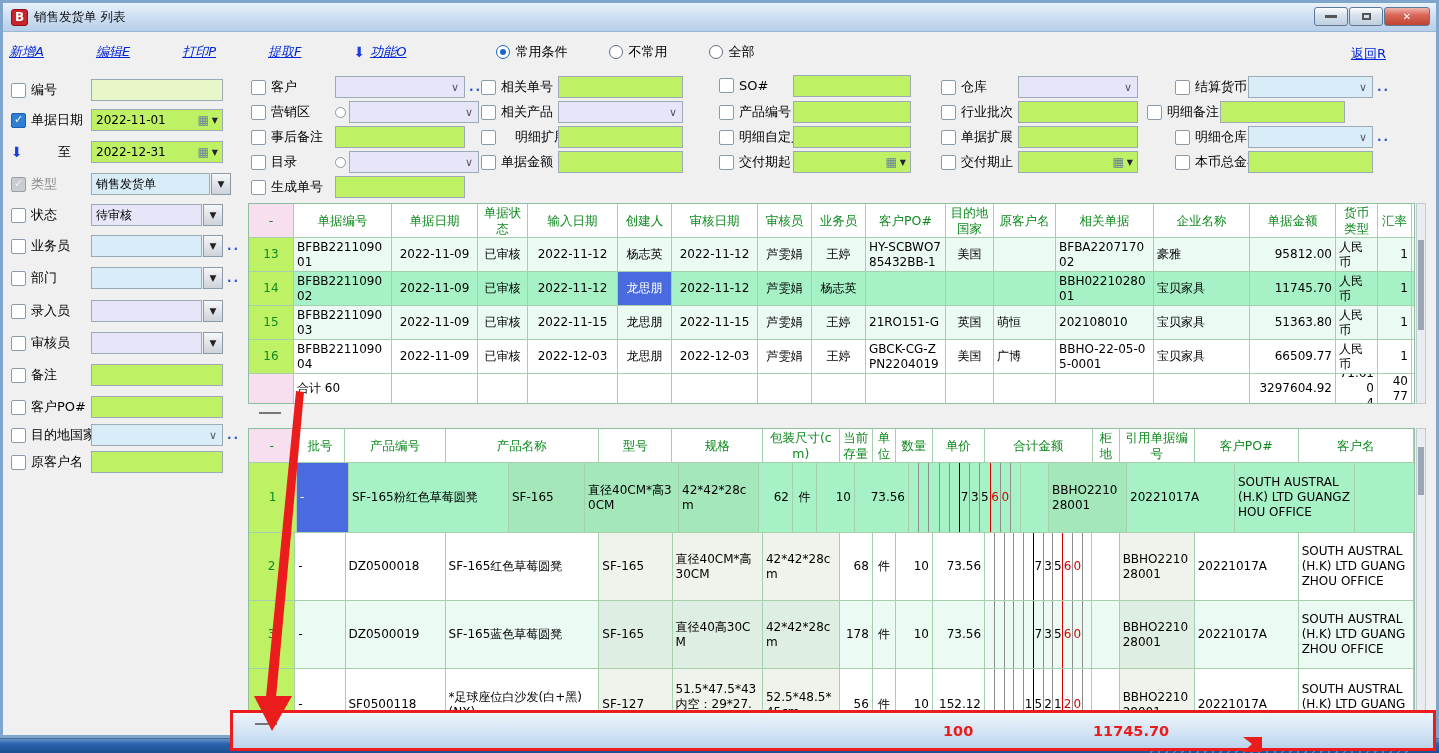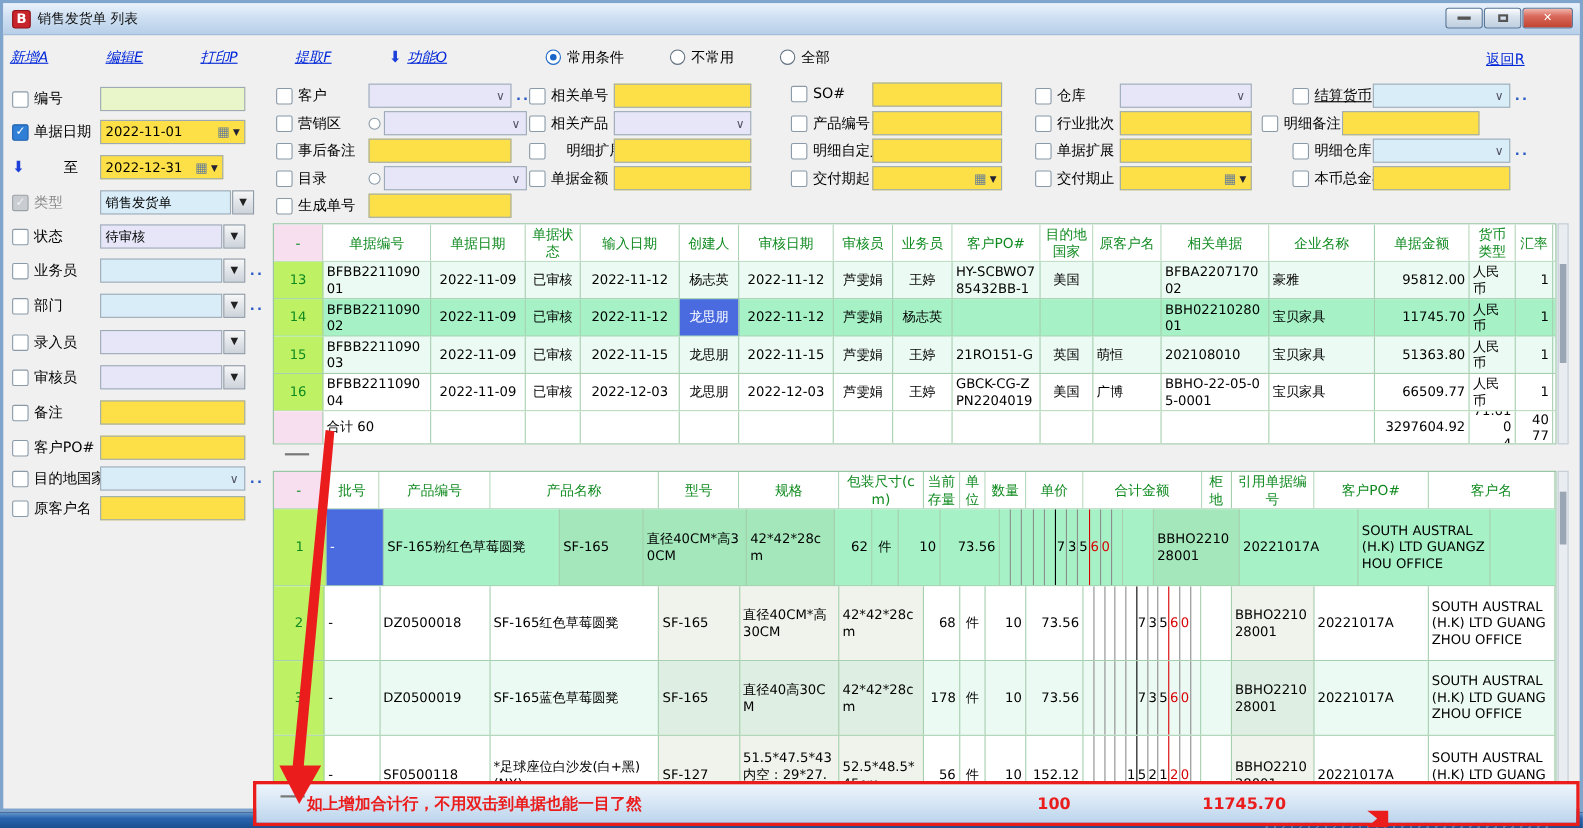--- a/index.html
+++ b/index.html
@@ -42,21 +42,21 @@
   .radio .rlabel { font-size:13px; }
   #backlink { position:absolute; right:50px; color:#0026d8; font-size:13px; text-decoration:underline; cursor:pointer; }
 
   
   .cb { width:15px; height:15px; border:1px solid #8a9aa8; border-radius:2px; background:#fff; flex:0 0 auto; position:relative; }
   .cb.on { background:#2f7fd6; border-color:#1d5fae; }
   .cb.on::after { content:"✓"; position:absolute; left:2px; top:-1px; color:#fff; font-size:11px; }
   .cb.dis { background:#c9cdd1; border-color:#9aa0a6; }
   .cb.dis::after { content:"✓"; position:absolute; left:2px; top:-1px; color:#f2f2f2; font-size:11px; }
   .minicircle { width:11px; height:11px; border-radius:50%; border:1px solid #8a9aa8; background:#fff; margin-right:3px; flex:0 0 auto; }
-  .field { height:22px; border:1px solid #9daab5; background:#fde047; display:flex; align-items:center;
+  .field { height:22px; border:1px solid #9daab5; background:#bef264; display:flex; align-items:center;
     padding:0 4px; font-size:12px; overflow:hidden; white-space:nowrap; }
   .field.green { background:#e9f6c9; }
   .field.blue  { background:#d9edf8; }
   .field.lav   { background:#e6e6f8; }
   .combo { position:relative; }
   .combo .chev { position:absolute; right:5px; top:4px; color:#556; font-size:11px; }
   .ddbtn { width:20px; height:22px; border:1px solid #8e9aa6; margin-left:1px;
     background:linear-gradient(#f7f7f7,#dfe3e8 55%,#cdd3da); display:flex; align-items:center; justify-content:center;
     font-size:9px; color:#222; flex:0 0 auto; }
   .calico { margin-left:auto; color:#6a7f95; font-size:12px; }
@@ -157,21 +157,21 @@
           <span class="cb on"></span>
           <span class="flabel" style="margin-left: 5px; color: rgb(0, 0, 0);">单据日期</span>
           <span style="display: flex; align-items: center; position: absolute; left: 80px;">
             <span class="field" style="width: 132px;">2022-11-01<span class="calico">▦</span><span class="dropmark">▼</span></span>
           </span>
         </div>
         <div class="frow" style="left: 8px; top: 140px; width: 232px;">
           <span class="bluearrow" style="width: 20px;">⬇</span>
           <span class="flabel" style="margin: 0px 0px 0px 22px;">至</span>
           <span style="display: flex; align-items: center; position: absolute; left: 80px;">
-            <span class="field" style="width: 112px;">2022-12-31<span class="calico">▦</span><span class="dropmark">▼</span></span>
+            <span class="field" style="width: 132px;">2022-12-31<span class="calico">▦</span><span class="dropmark">▼</span></span>
           </span>
         </div>
         <div class="frow" style="left: 8px; top: 172px; width: 232px;">
           <span class="cb dis"></span>
           <span class="flabel" style="margin-left: 5px; color: rgb(138, 138, 138);">类型</span>
           <span style="display: flex; align-items: center; position: absolute; left: 80px;">
             <span class="field blue" style="width: 119px;">销售发货单</span>
             <span class="ddbtn">▼</span>
           </span>
         </div>
@@ -385,21 +385,21 @@
           <span class="flabel" style="margin-left: 5px;">交付期止</span>
           <span style="display: flex; align-items: center; position: absolute; left: 77px;">
             <span class="field" style="width: 120px;">
               <span class="calico">▦</span>
               <span class="dropmark">▼</span>
             </span>
           </span>
         </div>
         <div class="frow" style="left: 1172px; top: 75px;">
           <span class="cb"></span>
-          <span class="flabel" style="margin-left: 5px; text-decoration: underline;">结算货币</span>
+          <span class="flabel" style="margin-left: 5px;">结算货币</span>
           <span style="display: flex; align-items: center; position: absolute; left: 73px;">
             <span class="field combo blue" style="width: 125px;">
               <span class="chev">∨</span>
             </span>
             <span class="dots">..</span>
           </span>
         </div>
         <div class="frow" style="left: 1144px; top: 100px;">
           <span class="cb"></span>
           <span class="flabel" style="margin-left: 5px;">明细备注</span>
@@ -641,21 +641,20 @@
           <div class="tcell" style="width: 120px;">SOUTH AUSTRAL (H.K) LTD GUANGZHOU OFFICE</div>
         </div>
       </div>
     <div class="vscroll" style="left:1413px; top:425px; height:285px;">
       <div class="thumb" style="top:18px; height:48px;"></div>
     </div>
   </div>
 
   <div id="redbox">
     <div class="splithandle" style="left:22px; top:10px;"></div>
-    <div class="note">如上增加合计行，不用双击到单据也能一目了然</div>
     <div class="num" style="left:710px; top:10px;">100</div>
     <div class="num" style="left:860px; top:10px;">11745.70</div>
   </div>
 
   <svg id="arrowsvg">
     <polygon points="296,391 304,392 276,698 266,697" fill="#ea1c1c"></polygon>
     <polygon points="254,696 292,696 272,731" fill="#ea1c1c"></polygon>
     <polygon points="1243,737 1262,737 1262,752 1243,752 1252,744" fill="#ea1c1c"></polygon>
   </svg>
 </div>

